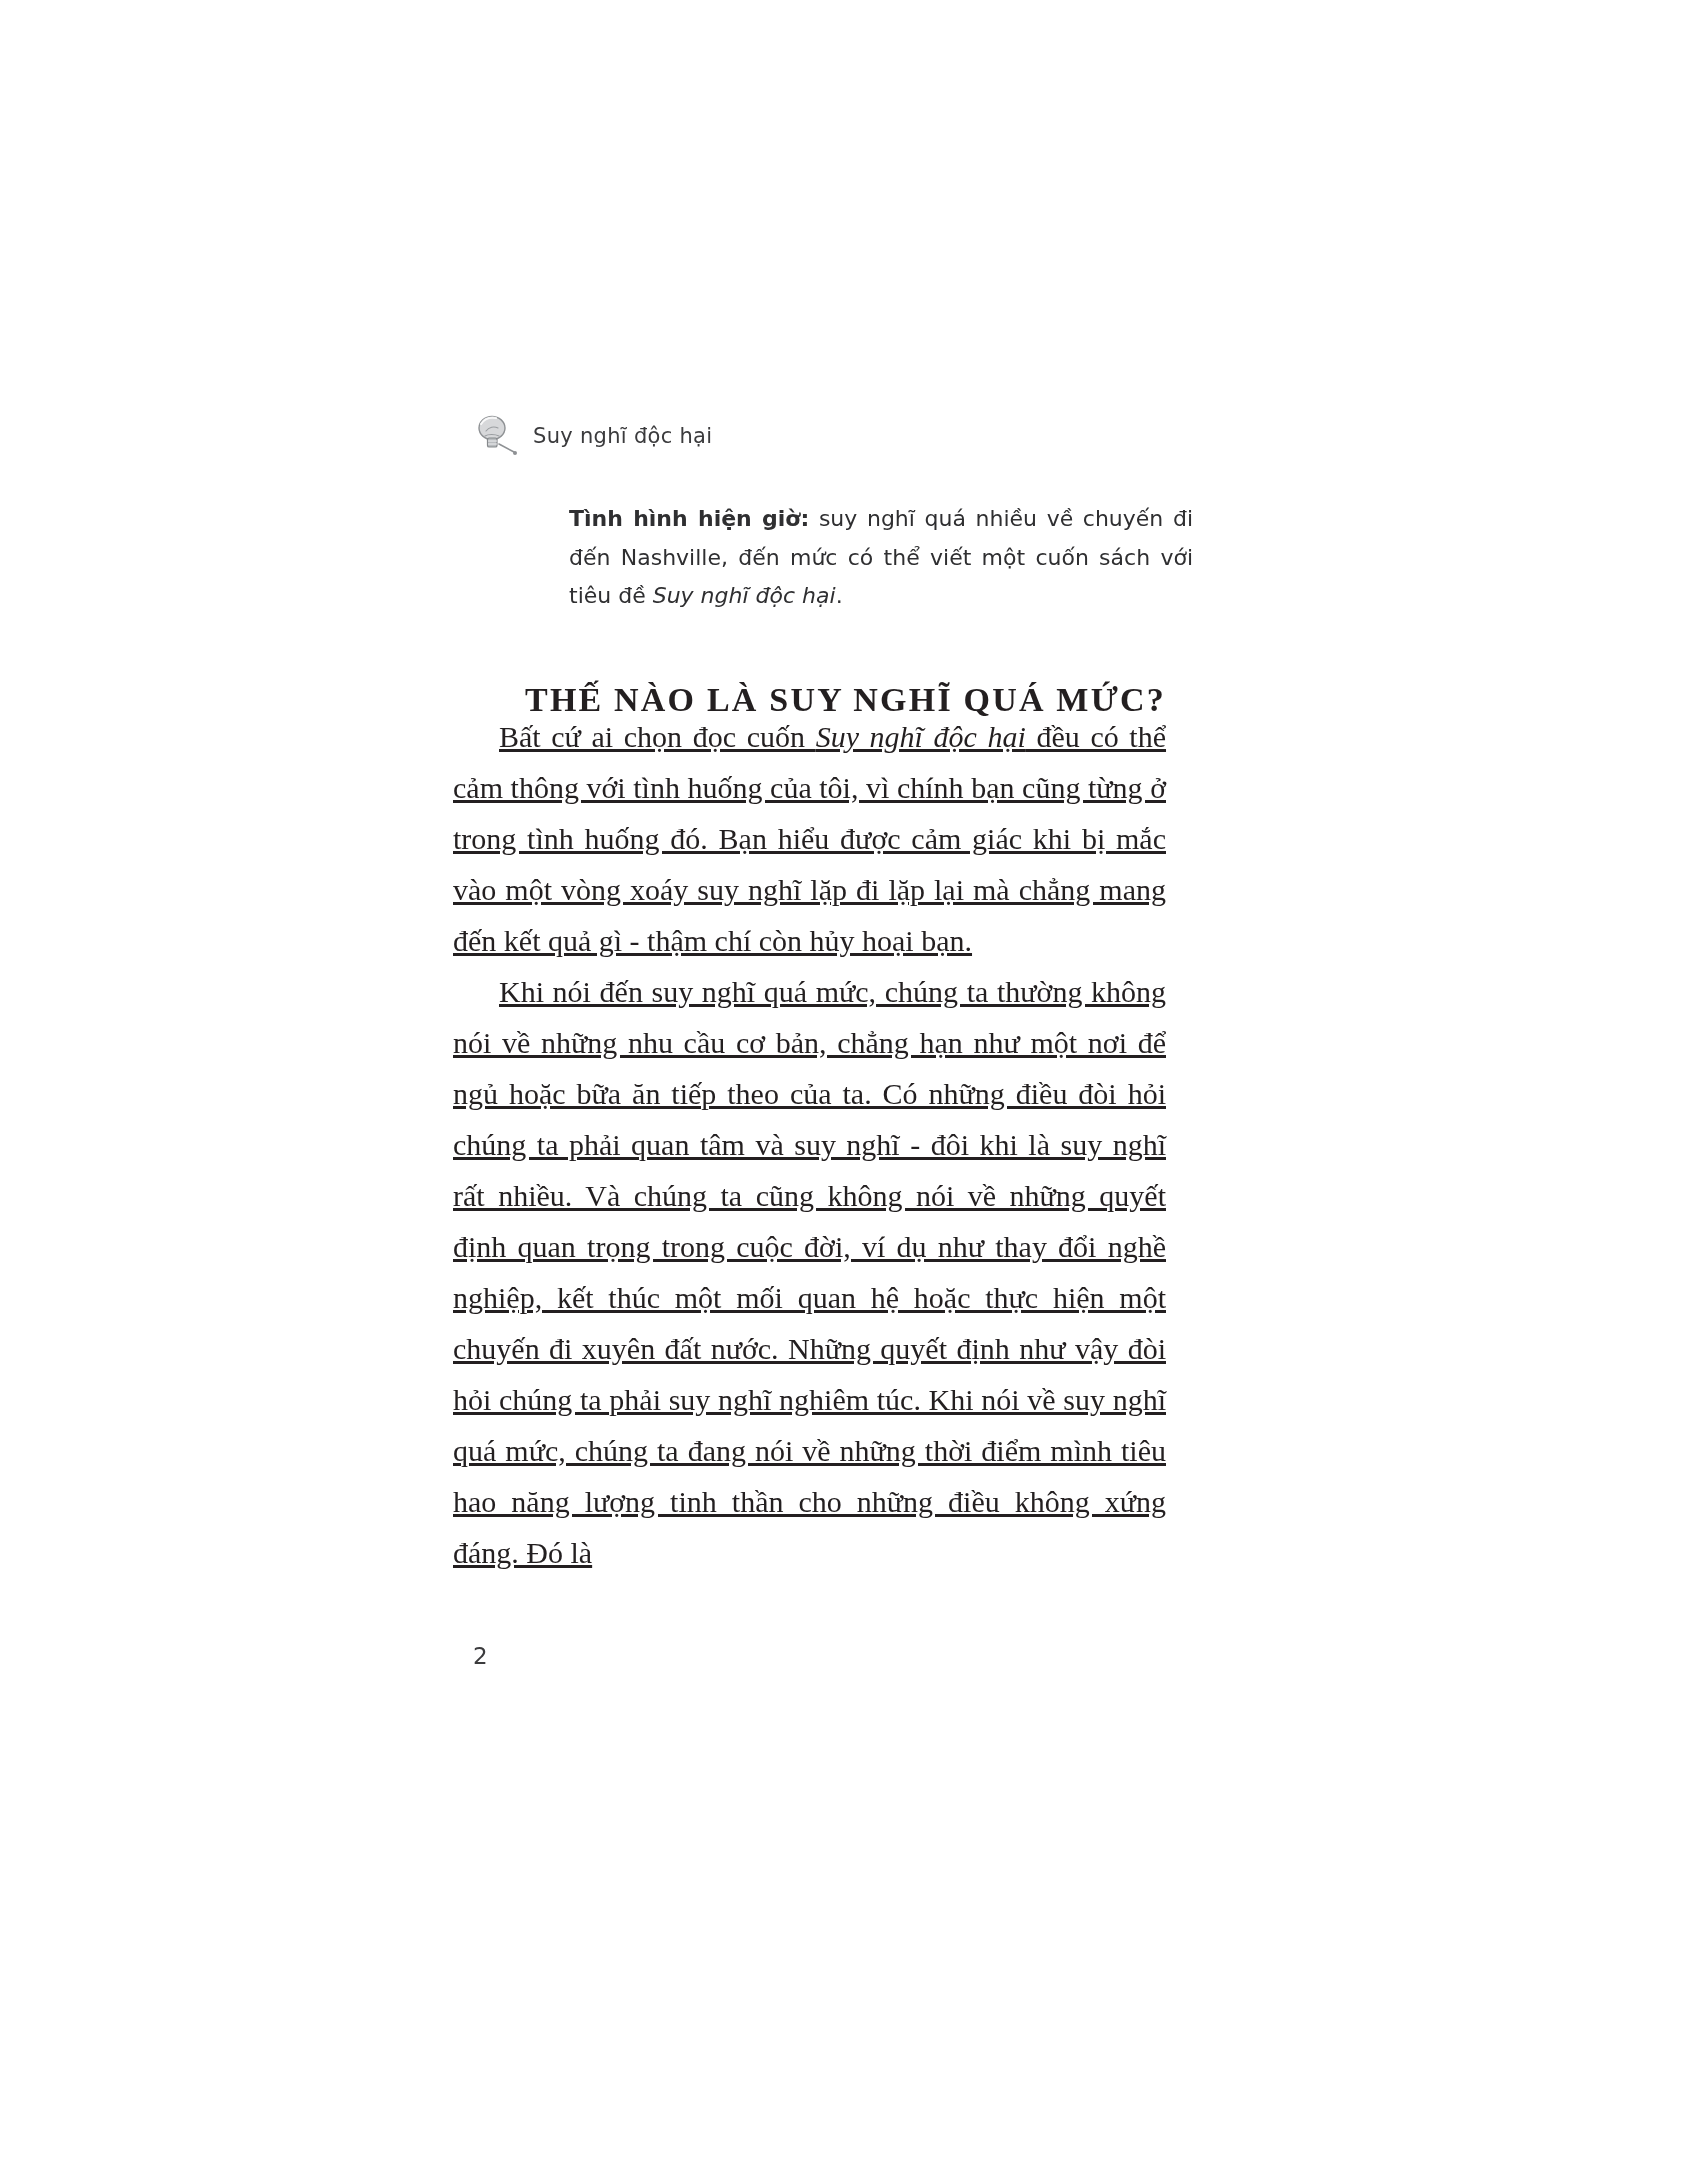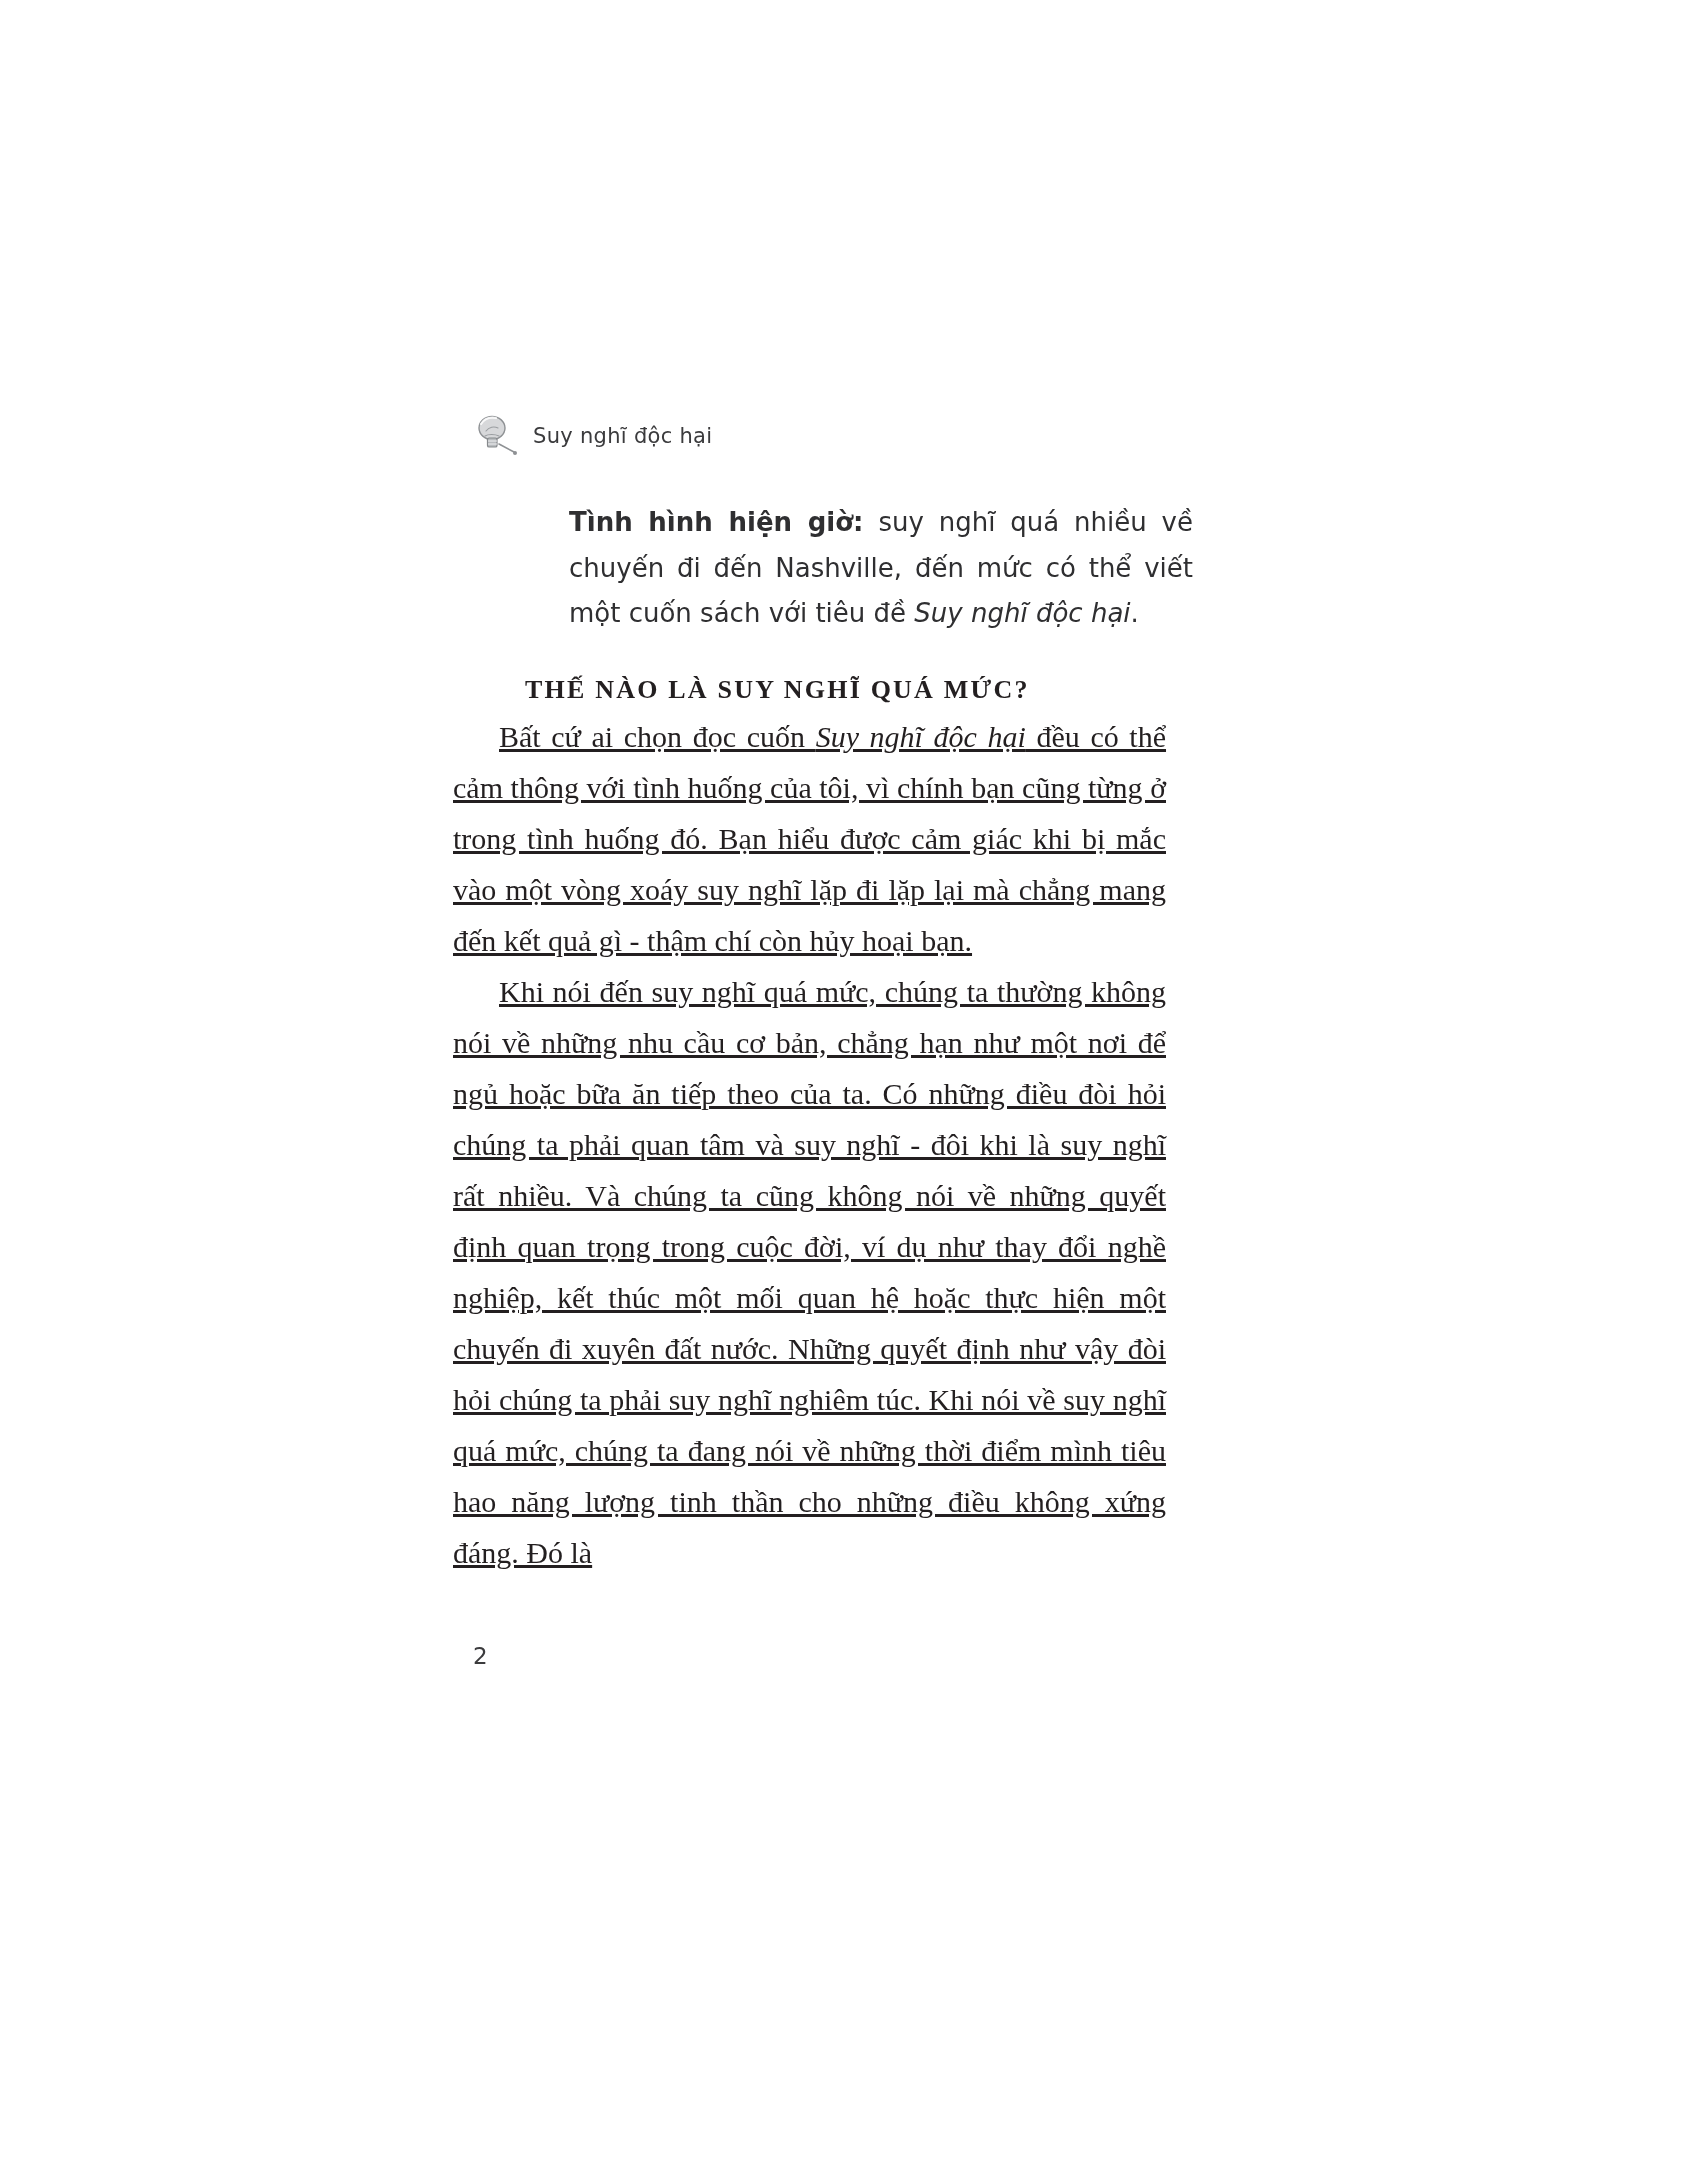--- a/index.html
+++ b/index.html
@@ -48,41 +48,41 @@
     white-space: nowrap;
   }
 
   
   .callout {
     position: absolute;
     left: 569px;
     top: 500px;
     width: 624px;
     font-family: "DejaVu Sans", sans-serif;
-    font-size: 26px;
+    font-size: 22px;
     line-height: 1.75;
     color: #2f2f31;
     text-align: justify;
     text-align-last: left;
   }
   .callout b {
     font-weight: 700;
   }
   .callout i {
     font-style: italic;
   }
 
   
   .section-heading {
     position: absolute;
     left: 525px;
     top: 653px;
     width: 693px;
     font-family: "Liberation Serif", serif;
-    font-size: 26px;
+    font-size: 34px;
     font-weight: 700;
     letter-spacing: 2.2px;
     color: #231f20;
     white-space: nowrap;
   }
 
   
   .body-block {
     position: absolute;
     left: 453px;

